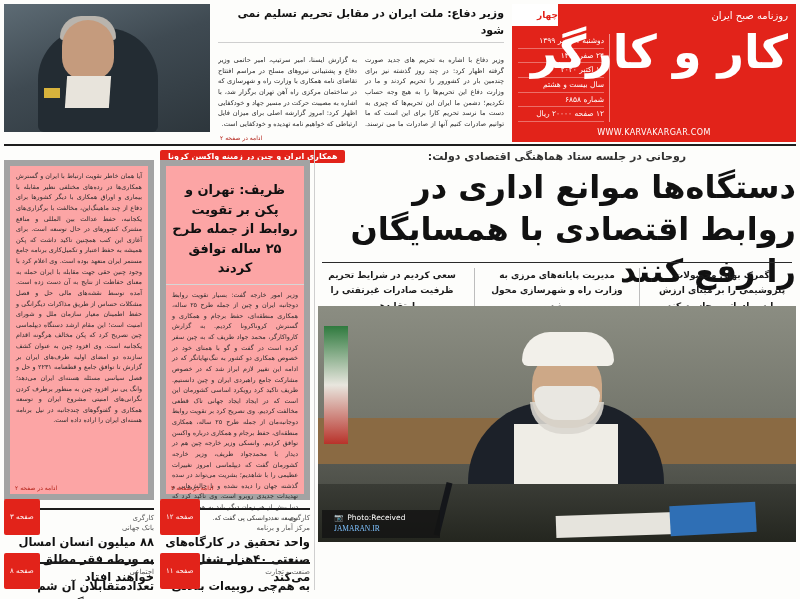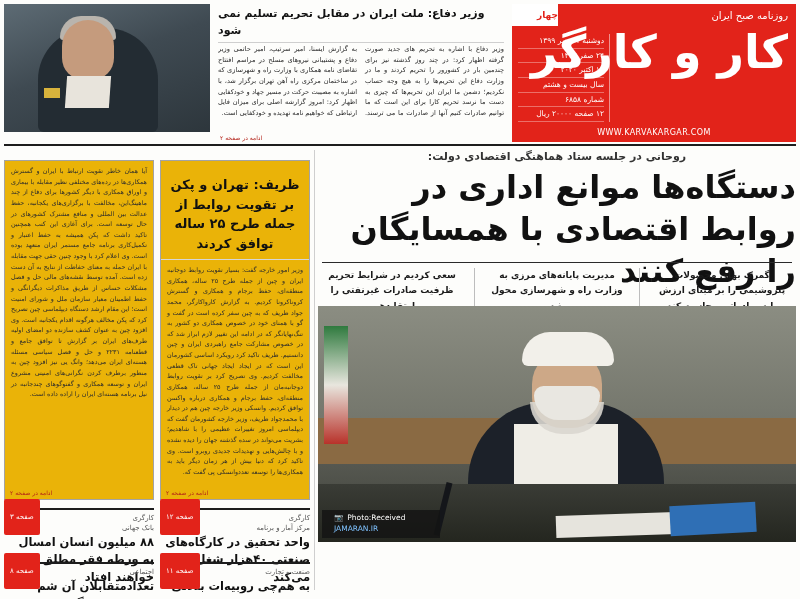--- a/index.html
+++ b/index.html
@@ -118,26 +118,26 @@
   
   .top-article {
     position: absolute;
     left: 214px; top: 4px;
     width: 294px; height: 138px;
     padding: 2px 4px;
   }
   .ta-head {
     font-size: 11px;
     font-weight: bold;
-    text-align: left;
+    text-align: right;
     line-height: 1.5;
     color: #111;
     border-bottom: 1px solid #cfcfcf;
     padding-bottom: 3px;
-    margin-bottom: 1px;
+    margin-bottom: 12px;
   }
   .ta-body {
     font-size: 6.6px;
     line-height: 1.62;
     text-align: justify;
     color: #2a2a2a;
     column-count: 2;
     column-gap: 8px;
     height: 104px;
     overflow: hidden;
@@ -281,22 +281,22 @@
     position: absolute;
     background: #e2231a;
     color: #fff;
     font-size: 8px;
     font-weight: bold;
     padding: 2px 8px;
     border-radius: 2px;
   }
   .col-box {
     position: absolute;
-    border: 1px solid #a3a3a3;
-    background: #eab308;
+    border: 6px solid #a3a3a3;
+    background: #fca5a5;
   }
 
   .art1 { left: 4px; top: 160px; width: 150px; height: 340px; }
   .art2 { left: 160px; top: 160px; width: 150px; height: 340px; }
 
   .art-title {
     font-size: 13px;
     font-weight: bold;
     text-align: center;
     line-height: 1.5;
@@ -355,21 +355,21 @@
     left: 4px; bottom: 4px;
     width: 118px;
     background: rgba(20,20,20,.82);
     color: #fff;
     font-size: 7.5px;
     padding: 3px 12px;
     direction: ltr;
     line-height: 1.45;
   }
   .credit .cam { margin-right: 4px; }
-  .credit .blue { color: #7fc2ff; }
+  .credit .blue { color: #7fc2ff; font-family: Liberation Serif, serif; }
 
   .vline {
     position: absolute;
     background: #cfcfcf;
     width: 1px;
   }
 </style>
 </head>
 <body>
 
@@ -431,20 +431,21 @@
     <div class="lp-mic"></div>
     <div class="lp-papers"></div>
     <div class="lp-folder"></div>
 
     <div class="credit">
       <div><span class="cam">📷</span><span>Photo:Received</span></div>
       <div class="blue">JAMARAN.IR</div>
     </div>
   </div>
 
+  <div class="tag" style="left:160px; top:150px;">همکاری ایران و چین در زمینه واکسن کرونا</div>
 
   <div class="col-box art1">
     <div class="art-title sm" style="visibility:hidden; height:0; padding:0; border:none;">همکاری ایران و چین در زمینه واکسن کرونا</div>
     <div class="art-body" style="height:330px;">آیا همان خاطر تقویت ارتباط با ایران و گسترش همکاری‌ها در رده‌های مختلفی نظیر مقابله با بیماری و اوراق همکاری با دیگر کشورها برای دفاع از چند ماهیتگ‌این، مخالفت با برگزاری‌های یکجانبه، حفظ عدالت بین المللی و منافع مشترک کشورهای در حال توسعه است. برای آغازی این کتب همچنین تاکید داشت که پکن همیشه به حفظ اعتبار و تکمیل‌کاری برنامه جامع مستمر ایران متعهد بوده است. وی اعلام کرد با وجود چنین حقی جهت مقابله با ایران حمله به معنای حفاظت از نتایج به آن دست زده است. آمده توسط نقشه‌های مالی حل و فصل مشکلات حساس از طریق مذاکرات دیگرانگی و حفظ اطمینان معیار سازمان ملل و شورای امنیت است؛ این مقام ارشد دستگاه دیپلماسی چین تصریح کرد که پکن مخالف هرگونه اقدام یکجانبه است. وی افزود چین به عنوان کشف سازنده دو امضای اولیه طرف‌های ایران بر گزارش تا توافق جامع و قطعنامه ۲۲۳۱ و حل و فصل سیاسی مسئله هسته‌ای ایران می‌دهد؛ وانگ یی نیز افزود چین به منظور برطرف کردن نگرانی‌های امنیتی مشروع ایران و توسعه همکاری و گفتوگوهای چندجانبه در نیل برنامه هسته‌ای ایران را اراده داده است.</div>
     <div class="art-more">ادامه در صفحه ۲</div>
   </div>
 
   <div class="col-box art2">
     <div class="art-title">ظریف: تهران و پکن بر تقویت روابط از جمله طرح ۲۵ ساله توافق کردند</div>
     <div class="art-body" style="height:240px;">وزیر امور خارجه گفت: بسیار تقویت روابط دوجانبه ایران و چین از جمله طرح ۲۵ ساله، همکاری منطقه‌ای، حفظ برجام و همکاری و گسترش کروناکرونا کردیم. به گزارش کارواکارگر، محمد جواد ظریف که به چین سفر کرده است در گفت و گو با همتای خود در خصوص همکاری دو کشور به تنگ‌نهایاتگر که در ادامه این تغییر لازم ابراز شد که در خصوص مشارکت جامع راهبردی ایران و چین دانستیم. ظریف تاکید کرد رویکرد اساسی کشورمان این است که در ایجاد ایجاد جهانی تاک قطعی مخالفت کردیم. وی تصریح کرد بر تقویت روابط دوجانبه‌مان از جمله طرح ۲۵ ساله، همکاری منطقه‌ای، حفظ برجام و همکاری درباره واکسن توافق کردیم. وانسکی وزیر خارجه چین هم در دیدار با محمدجواد ظریف، وزیر خارجه کشورمان گفت که دیپلماسی امروز تغییرات عظیمی را با شاهدیم؛ بشریت می‌تواند در سده گذشته جهان را دیده نشده و با چالش‌هایی و تهدیدات جدیدی روبرو است. وی تاکید کرد که دنیا بیش از هر زمان دیگر باید به همکاری‌ها را توسعه تعددوانسکی پی گفت که.</div>

